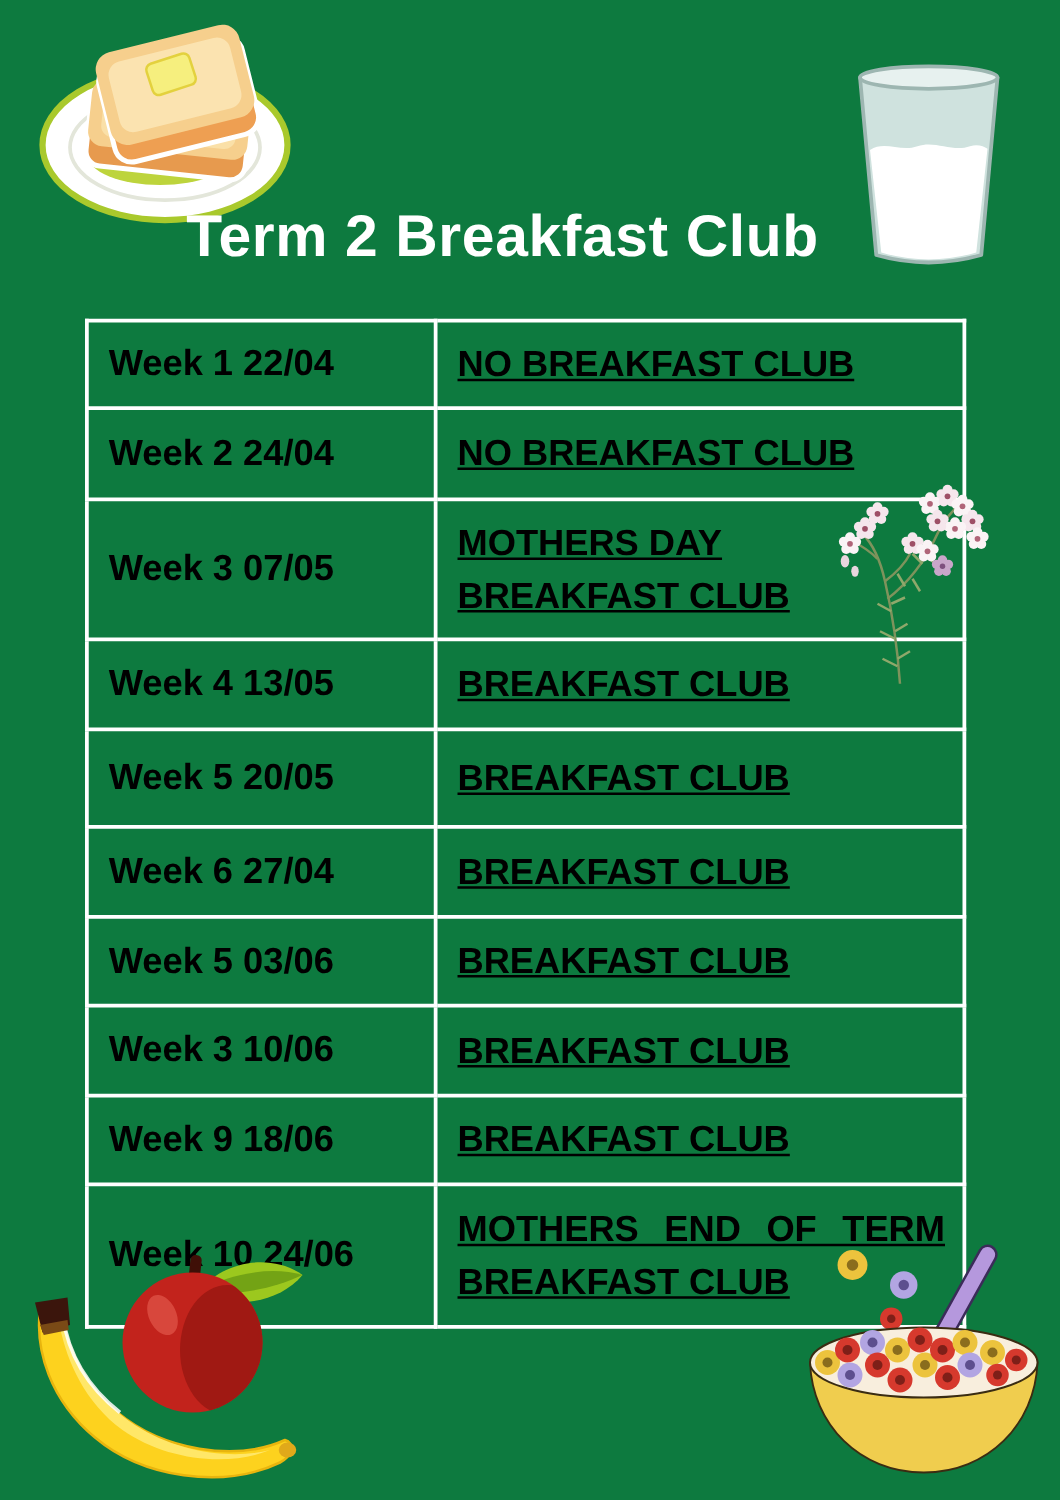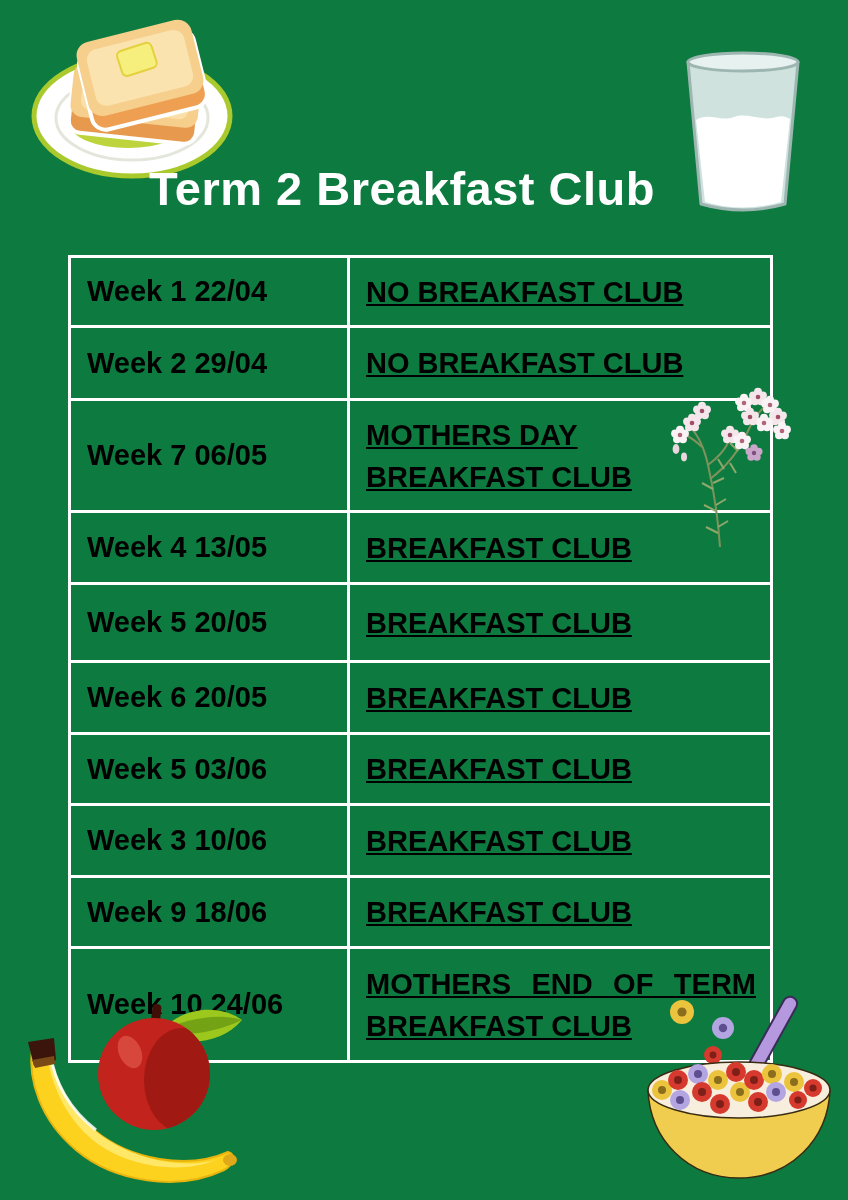--- a/index.html
+++ b/index.html
@@ -59,46 +59,46 @@
 
 <table class="schedule">
   <tbody>
     <tr style="height:70px">
       <td class="wk"><span>Week 1 22/04</span></td>
       <td class="act">
           <span class="line">NO BREAKFAST CLUB</span>
         </td>
     </tr>
     <tr style="height:73px">
-      <td class="wk"><span>Week 2 29/04</span></td>
+      <td class="wk"><span>Week 2 24/04</span></td>
       <td class="act">
           <span class="line">NO BREAKFAST CLUB</span>
         </td>
     </tr>
     <tr style="height:112px">
-      <td class="wk"><span>Week 7 06/05</span></td>
+      <td class="wk"><span>Week 3 07/05</span></td>
       <td class="act">
         <span class="line">MOTHERS DAY</span>
         <span class="line">BREAKFAST CLUB</span>
       </td>
     </tr>
     <tr style="height:72px">
       <td class="wk"><span>Week 4 13/05</span></td>
       <td class="act">
           <span class="line">BREAKFAST CLUB</span>
         </td>
     </tr>
     <tr style="height:78px">
       <td class="wk"><span>Week 5 20/05</span></td>
       <td class="act">
           <span class="line">BREAKFAST CLUB</span>
         </td>
     </tr>
     <tr style="height:72px">
-      <td class="wk"><span>Week 6 20/05</span></td>
+      <td class="wk"><span>Week 6 27/04</span></td>
       <td class="act">
           <span class="line">BREAKFAST CLUB</span>
         </td>
     </tr>
     <tr style="height:71px">
       <td class="wk"><span>Week 5 03/06</span></td>
       <td class="act">
           <span class="line">BREAKFAST CLUB</span>
         </td>
     </tr>

